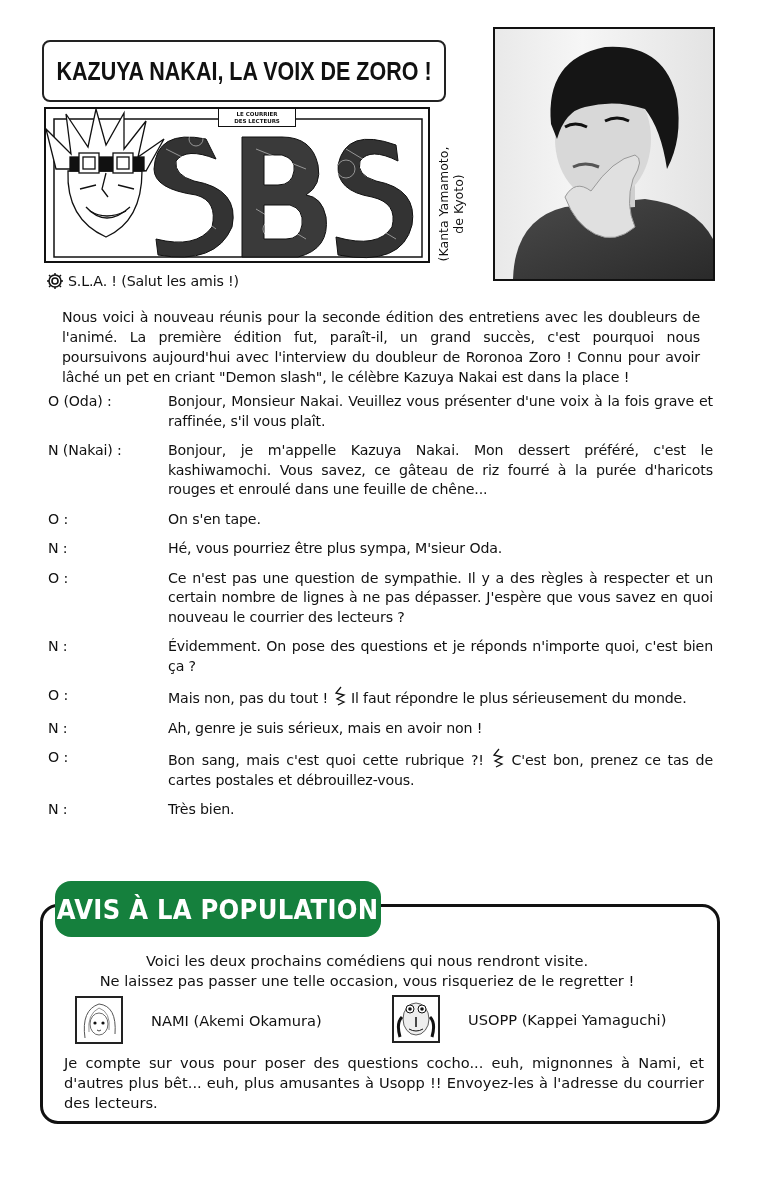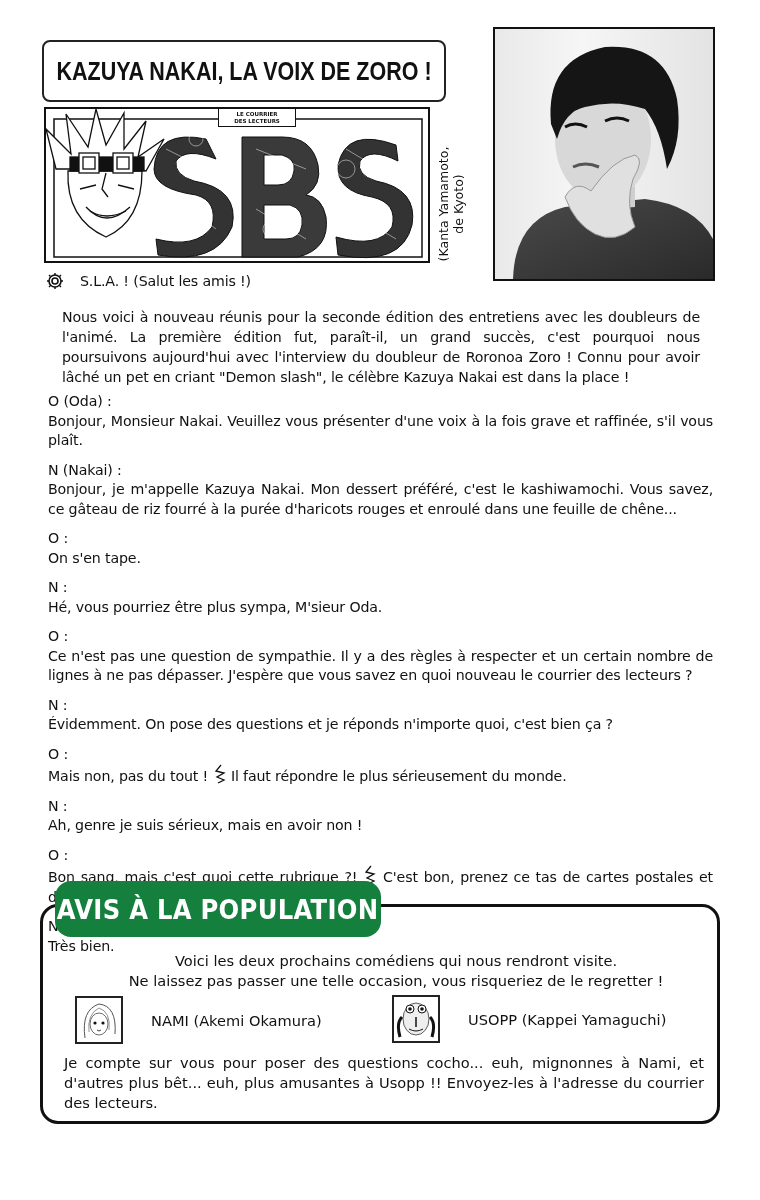--- a/index.html
+++ b/index.html
@@ -37,42 +37,42 @@
   }
   .photo {
     position: absolute; left: 493px; top: 27px; width: 222px; height: 254px;
     border: 2px solid #111; box-sizing: border-box; overflow: hidden;
     background: linear-gradient(90deg,#e9e9e9 0%, #f6f6f6 40%, #e3e3e3 100%);
   }
   .intro {
     position: absolute; left: 46px; top: 271px; width: 670px;
     font-size: 14.2px; line-height: 20px; letter-spacing: -0.15px;
   }
-  .intro .sla-row { display: flex; align-items: center; gap: 16px; }
+  .intro .sla-row { display: flex; align-items: center; gap: 4px; }
   .intro .sla-icon { display: inline-block; width: 18px; height: 18px; }
   .intro p { margin: 16px; text-align: justify; }
   .dialogue {
     position: absolute; left: 48px; top: 392px; width: 665px;
     font-size: 14.2px; line-height: 19.5px; letter-spacing: -0.15px;
   }
-  .dl-row { display: flex; margin-bottom: 10px; flex-direction: column; }
+  .dl-row { display: flex; margin-bottom: 10px; }
   .dl-speaker { width: 120px; flex: none; }
   .dl-text { flex: 1; text-align: justify; }
   .avis-frame {
     position: absolute; left: 40px; top: 904px; width: 680px; height: 220px;
     border: 3px solid #111; border-radius: 18px; box-sizing: border-box;
   }
   .avis-tab {
     position: absolute; left: 55px; top: 881px; width: 326px; height: 56px;
     background: #15803d; border-radius: 16px; color: #fff;
     display: flex; align-items: center; justify-content: center;
   }
   .avis-tab span { font-size: 27px; font-weight: bold; letter-spacing: 0.3px; transform: scaleX(0.9); white-space: nowrap; }
   .avis-lead {
-    position: absolute; left: 62px; top: 951px; width: 668px; text-align: center;
+    position: absolute; left: 33px; top: 951px; width: 668px; text-align: center;
     font-size: 14.6px; line-height: 20px;
   }
   .guest { position: absolute; display: flex; align-items: center; }
   .guest .portrait {
     width: 48px; height: 48px; border: 2px solid #222; box-sizing: border-box; background: #fff; overflow: hidden;
   }
   .guest .name { font-size: 14.6px; margin-left: 28px; white-space: nowrap; }
   .guest-nami { left: 75px; top: 996px; }
   .guest-usopp { left: 392px; top: 995px; }
   .avis-footer {

